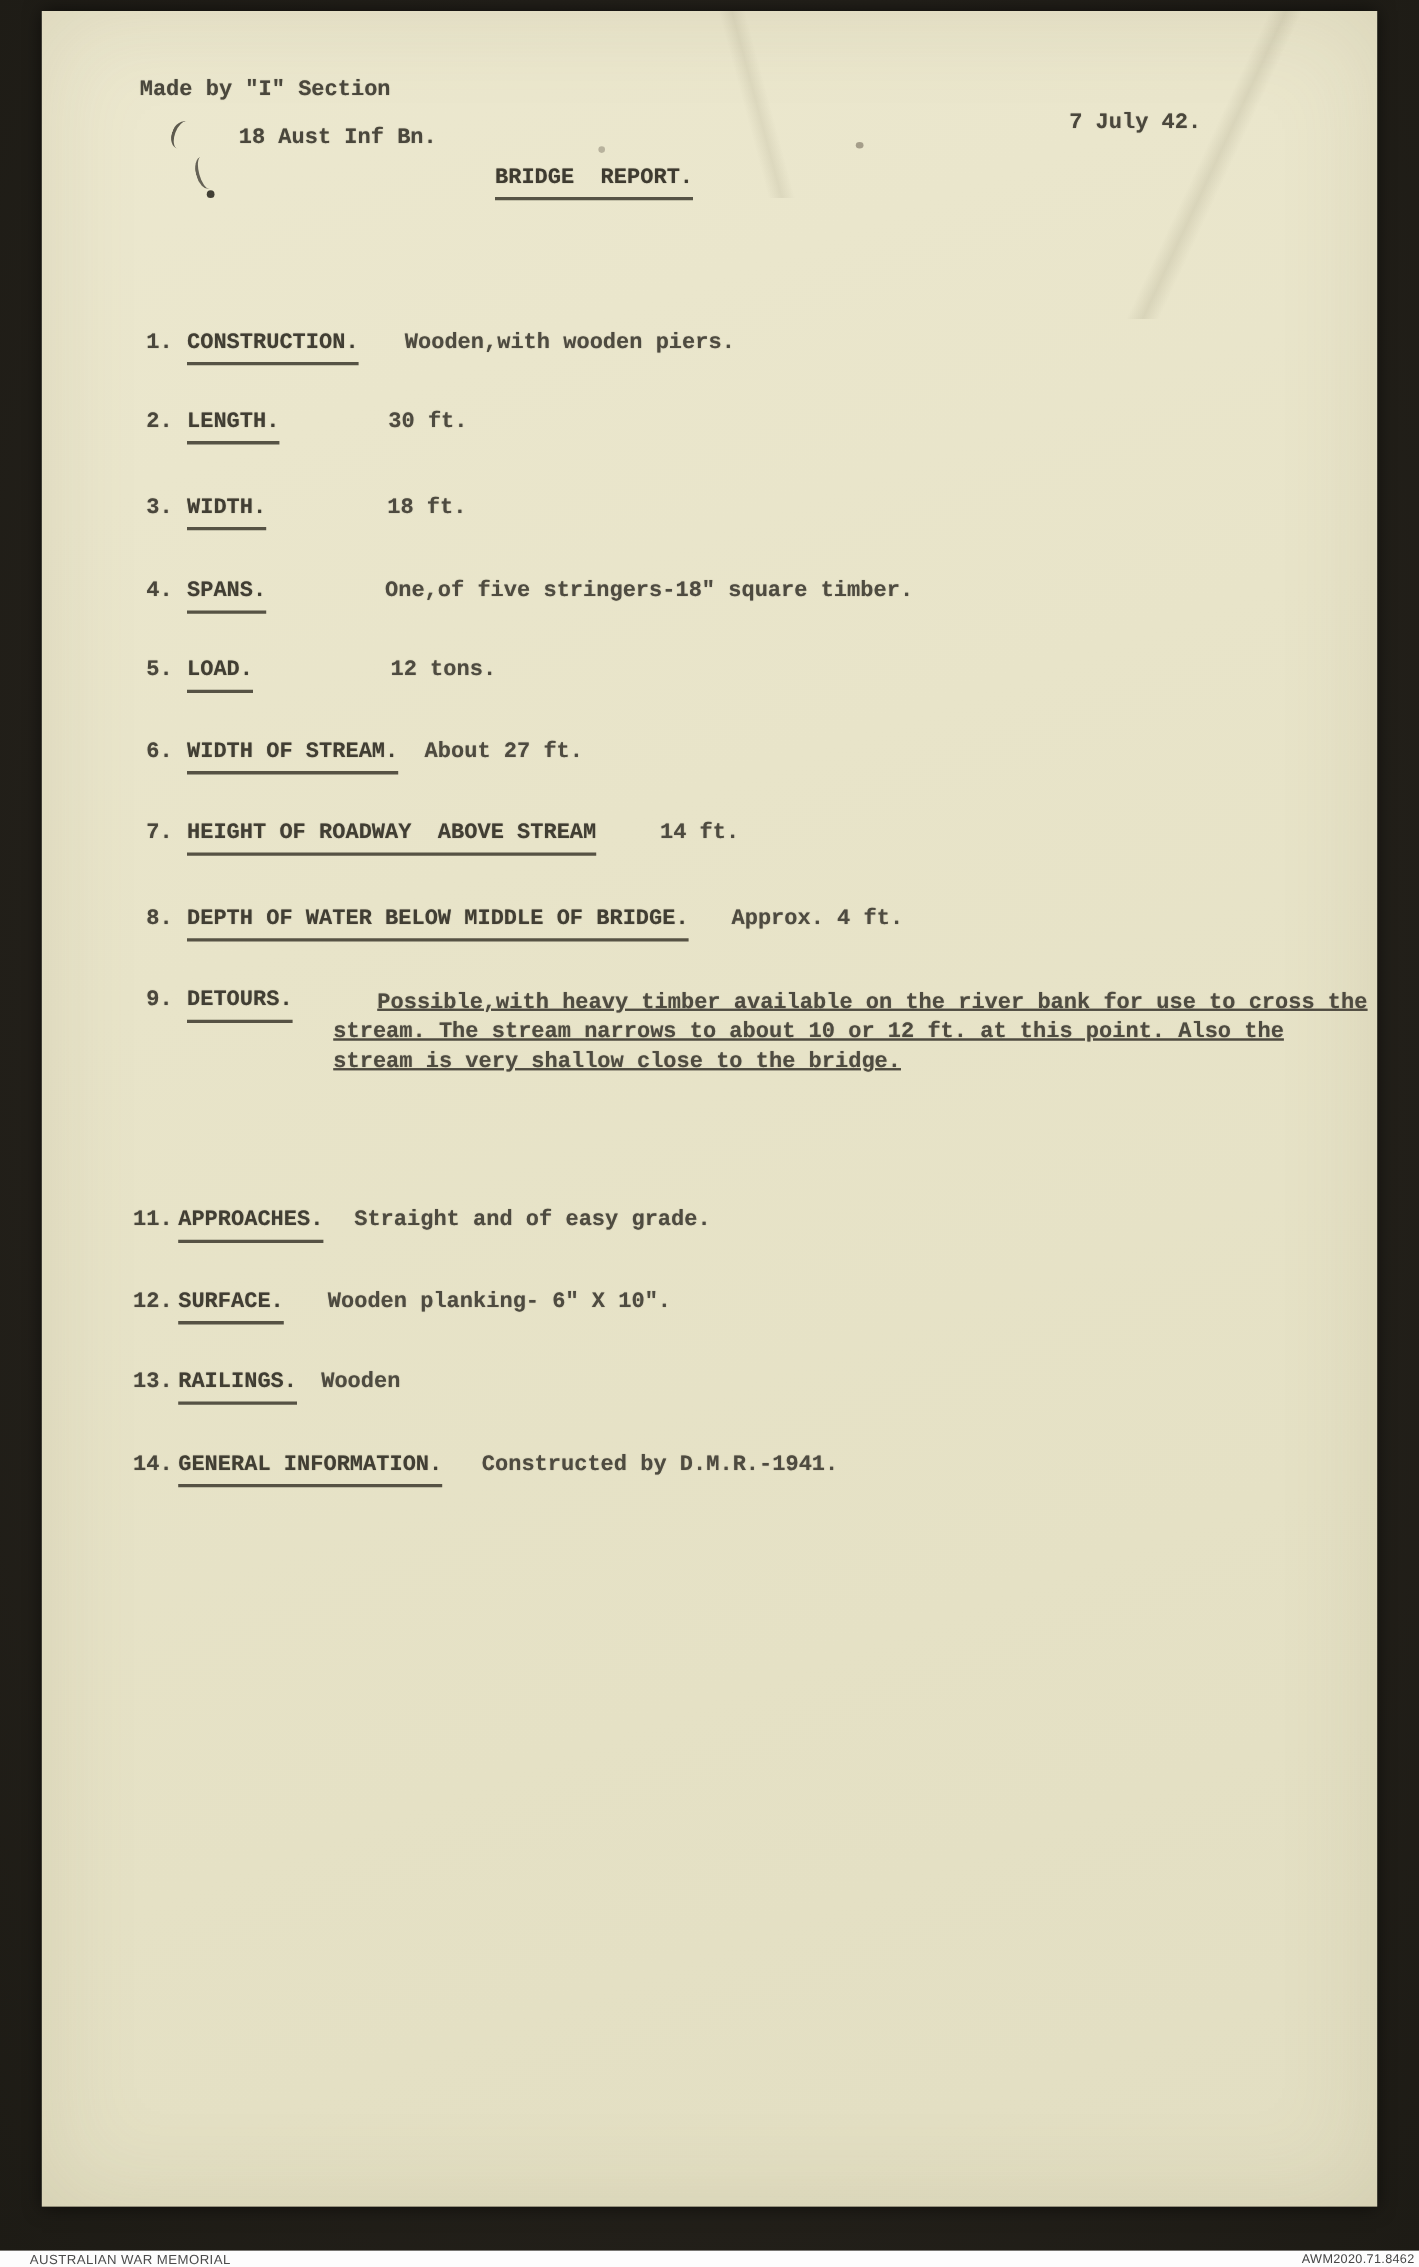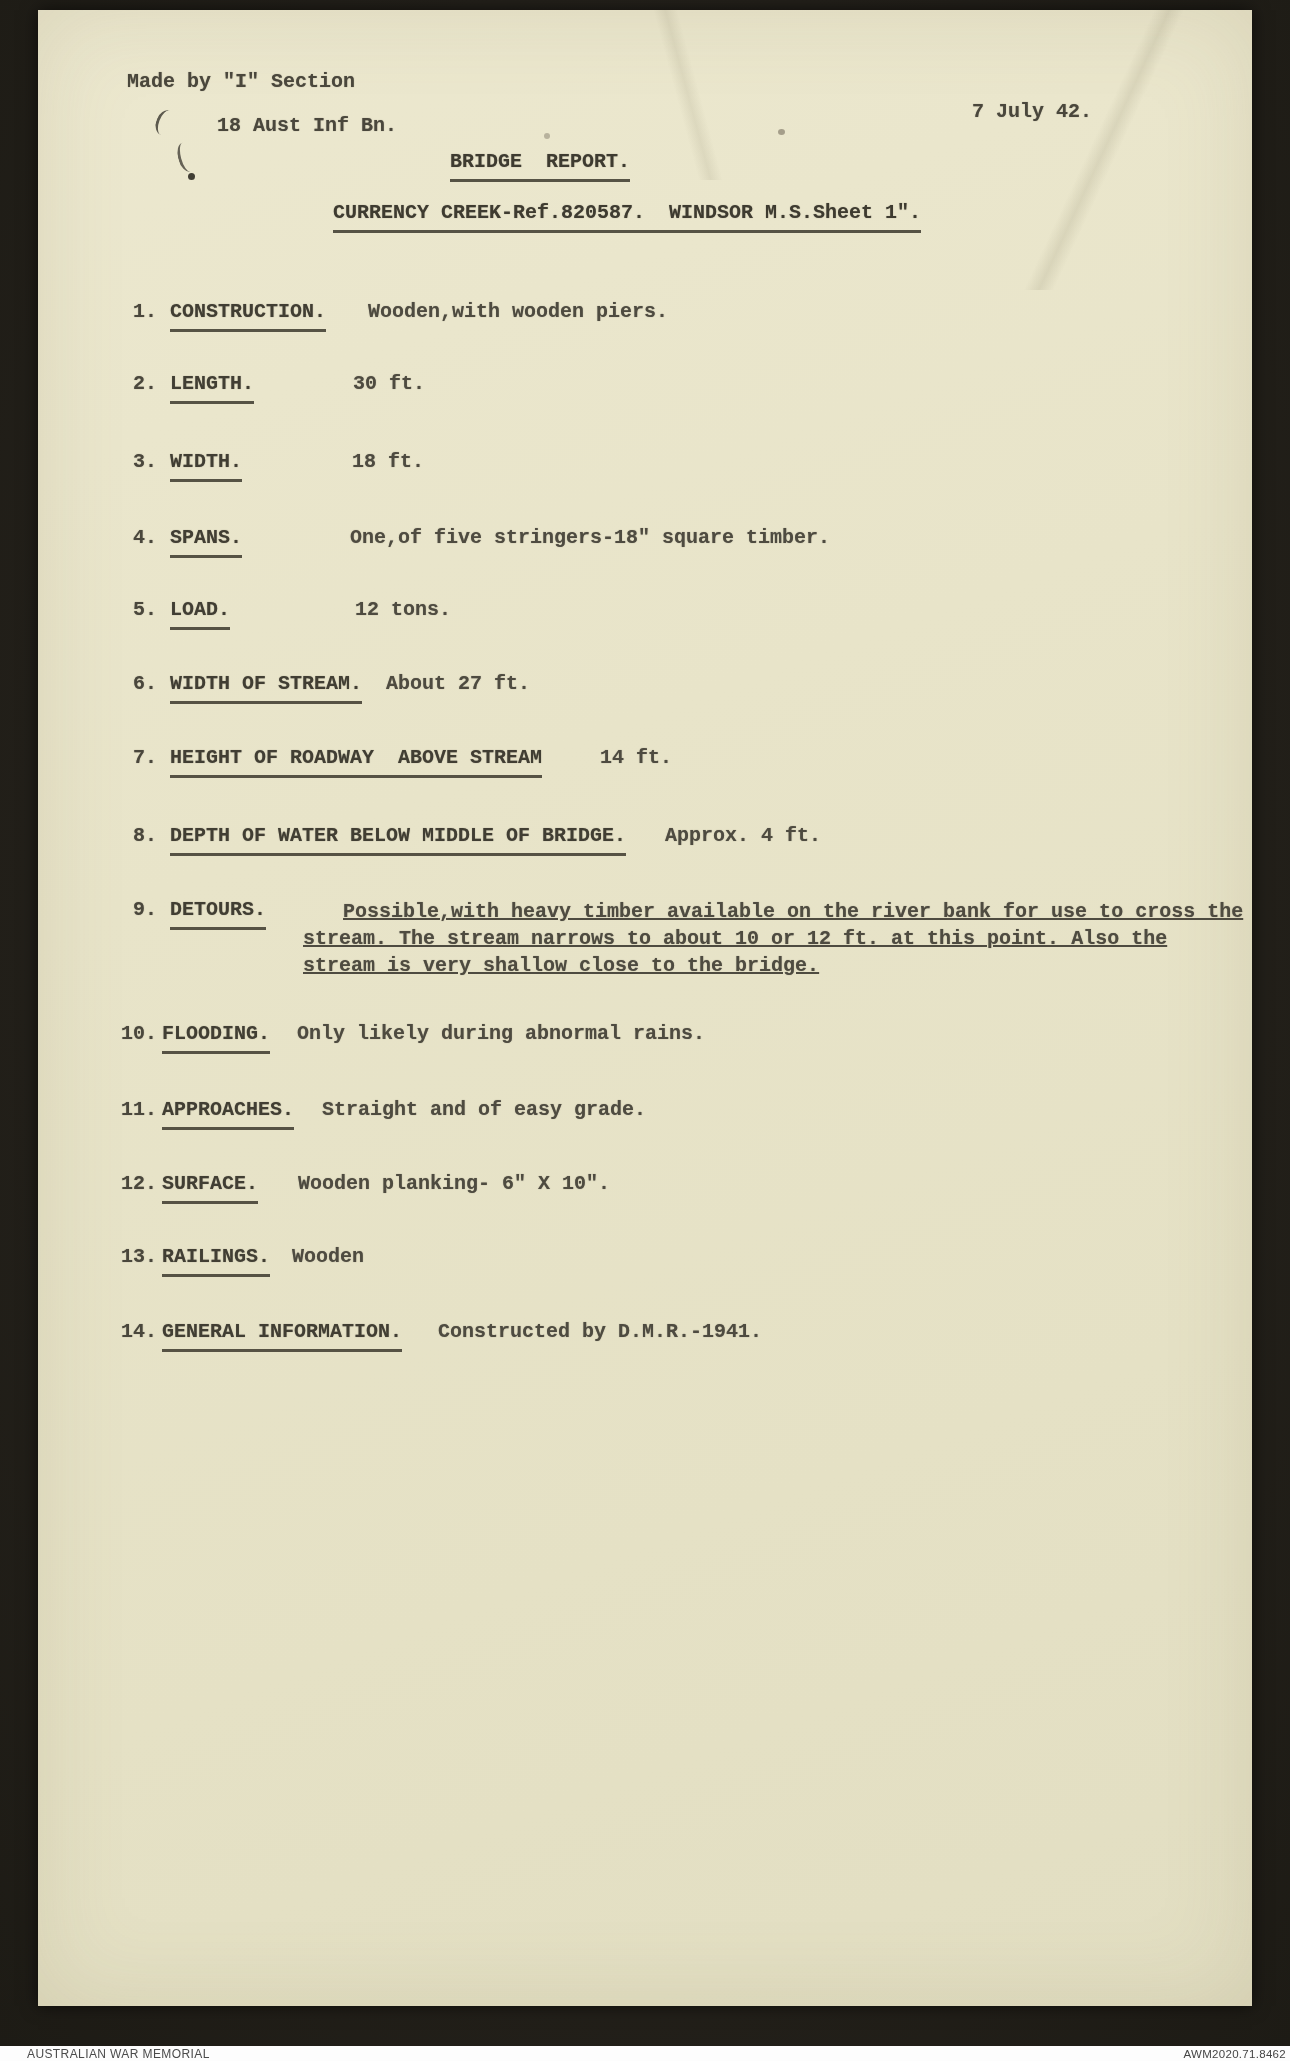--- a/index.html
+++ b/index.html
@@ -80,21 +80,20 @@
   <div class="flaw-a"></div>
   <div class="flaw-b"></div>
   <div class="flaw-dot"></div>
   <div class="speck1"></div>
   <div class="speck2"></div>
 
   <span class="typed abs" style="left:89px;top:60px;">Made by "I" Section</span>
   <span class="typed abs" style="left:179px;top:104px;">18 Aust Inf Bn.</span>
   <span class="typed abs" style="left:934px;top:90px;">7 July 42.</span>
   <span class="typed abs uline" style="left:412px;top:140px;color:#3e3b30;">BRIDGE  REPORT.</span>
-  <span class="typed abs uline" style="left:295px;top:191px;color:#3e3b30;">CURRENCY CREEK-Ref.820587.  WINDSOR M.S.Sheet 1".</span>
 
   <div class="row" style="top:290px;">
     <span class="typed num">1.</span>
     <span class="typed lbl uline">CONSTRUCTION.</span>
     <span class="typed val" style="left:330px;">Wooden,with wooden piers.</span>
   </div>
 
   <div class="row" style="top:362px;">
     <span class="typed num">2.</span>
     <span class="typed lbl uline">LENGTH.</span>
@@ -136,25 +135,20 @@
     <span class="typed lbl uline">DEPTH OF WATER BELOW MIDDLE OF BRIDGE.</span>
     <span class="typed val" style="left:627px;">Approx. 4 ft.</span>
   </div>
 
   <div class="row" style="top:888px;height:85px;">
     <span class="typed num">9.</span>
     <span class="typed lbl uline">DETOURS.</span>
     <div class="typed para">Possible,with heavy timber available on the river bank for use to cross the stream. The stream narrows to about 10 or 12 ft. at this point. Also the stream is very shallow close to the bridge.</div>
   </div>
 
-  <div class="row" style="top:1012px;">
-    <span class="typed num">10.</span>
-    <span class="typed lbl lbl2 uline">FLOODING.</span>
-    <span class="typed val" style="left:259px;">Only likely during abnormal rains.</span>
-  </div>
 
   <div class="row" style="top:1088px;">
     <span class="typed num">11.</span>
     <span class="typed lbl lbl2 uline">APPROACHES.</span>
     <span class="typed val" style="left:284px;">Straight and of easy grade.</span>
   </div>
 
   <div class="row" style="top:1162px;">
     <span class="typed num">12.</span>
     <span class="typed lbl lbl2 uline">SURFACE.</span>

